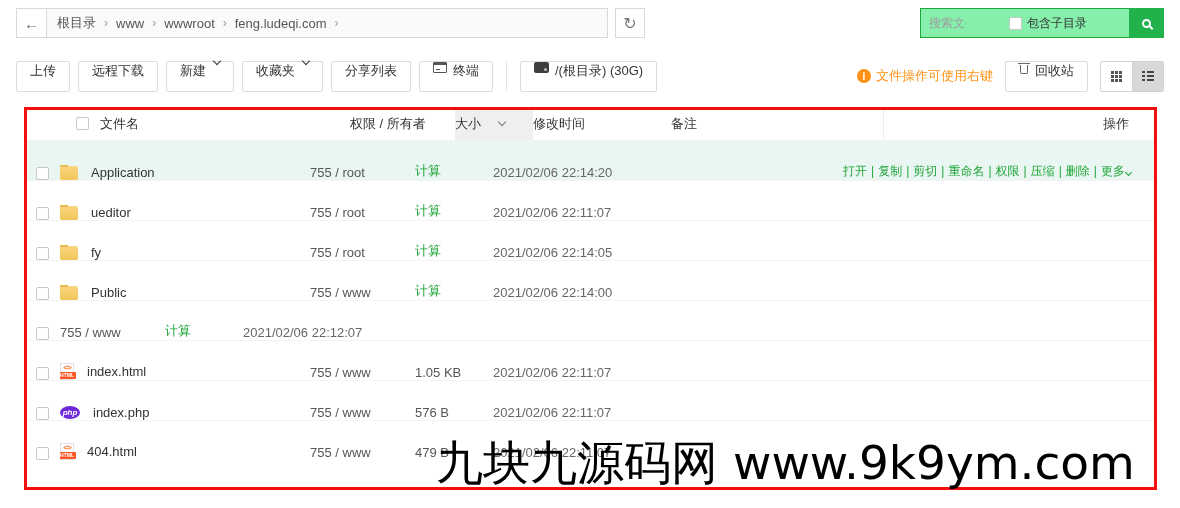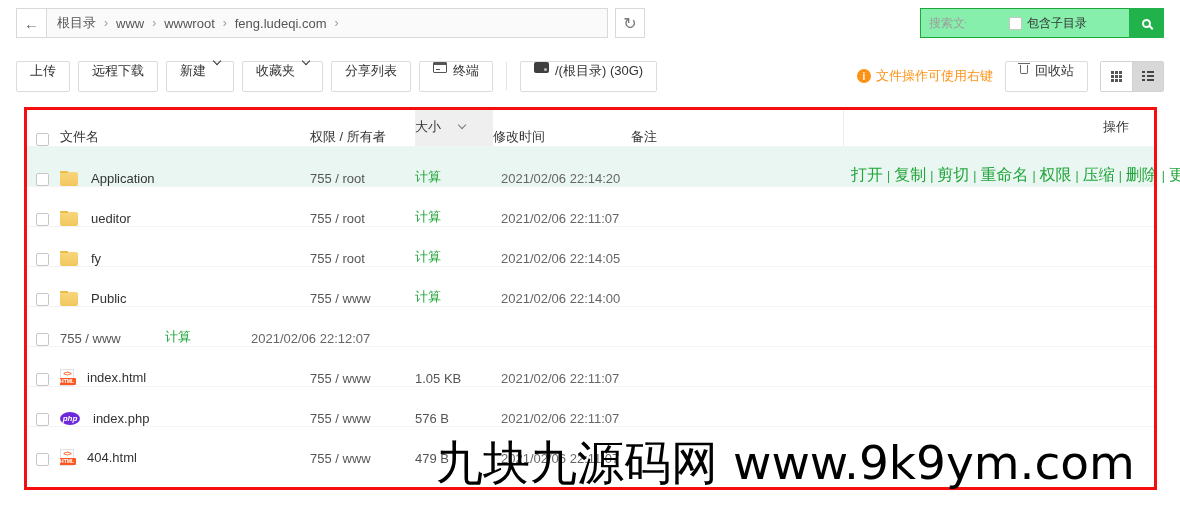--- a/index.html
+++ b/index.html
@@ -44,38 +44,38 @@
   .icon-trash { width:10px; height:12px; position:relative; flex:0 0 auto; }
   .icon-trash::before { content:''; position:absolute; top:1px; left:-1px; right:-1px; height:1px; background:#666; }
   .icon-trash::after { content:''; position:absolute; top:3px; left:1px; right:1px; bottom:0; border:1px solid #666; border-top:none; border-radius:0 0 2px 2px; }
   .icon-term { width:14px; height:11px; border:1px solid #555; border-radius:1px; position:relative; flex:0 0 auto; }
   .icon-term::before { content:''; position:absolute; top:0; left:0; right:0; height:2px; background:#555; }
   .icon-term::after { content:''; position:absolute; left:2px; bottom:2px; width:4px; height:1px; background:#555; }
   .icon-disk { width:15px; height:11px; background:#3f3f3f; border-radius:2px; position:relative; flex:0 0 auto; }
   .icon-disk::after { content:''; position:absolute; right:2px; bottom:2px; width:3px; height:3px; border-radius:50%; background:#bdbdbd; }
   
   .filebox { position:absolute; left:24px; top:107px; width:1133px; height:383px; background:#fff; }
-  .thead { display:flex; align-items:flex-end; height:39px; font-size:13px; color:#333; }
+  .thead { display:flex; align-items:center; height:33px; font-size:13px; color:#333;margin-left:40px; }
   .trow { display:flex; align-items:flex-end; height:40px; font-size:13px; color:#555; border-top:1px solid #f3f3f3; }
   .trow.hl { background:#eaf6f1; }
   .col-check { flex:0 0 36px; display:flex; justify-content:center; align-items:center; }
   .col-name { flex:0 0 250px; display:flex; align-items:center; gap:13px; overflow:hidden; }
   .col-perm { flex:0 0 105px; }
   .col-size { flex:0 0 78px; }
   .col-mtime { flex:0 0 138px; }
   .col-note { flex:0 0 212px; }
   .col-action { flex:1; text-align:right; padding-right:28px; white-space:nowrap; }
   .th-size { flex:0 0 78px; background:#efefef; height:100%; display:flex; align-items:center; gap:16px; color:#333; cursor:pointer; }
   .th-size .chev { border-color:#777; }
   .th-action { border-left:1px solid #ececec; height:100%; display:flex; align-items:center; justify-content:flex-end; }
   .fname { color:#333; cursor:pointer; }
   .link-green { color:#20a53a; text-decoration:none; cursor:pointer; }
-  .mtime { color:#666;margin-left:8px; }
+  .mtime { color:#666; }
   .size-text { color:#555; }
-  .actions a { color:#20a53a; text-decoration:none; font-size:16px; }
+  .actions a { color:#20a53a; text-decoration:none; font-size:12px; }
   .actions .sep { color:#20a53a; margin:0 4px; font-size:12px; }
   .actions .chev { width:5px; height:5px; margin-left:1px; }
   
   .icon-folder { width:18px; height:14px; background:linear-gradient(#f9d67d,#f2c65c); border-radius:2px; position:relative; flex:0 0 auto; }
   .icon-folder::before { content:''; position:absolute; top:-3px; left:0; width:8px; height:4px; background:#edbc4b; border-radius:2px 2px 0 0; }
   .icon-html { width:14px; height:17px; background:#fff; border:1px solid #e2e2e2; position:relative; display:flex; justify-content:center; flex:0 0 auto; }
   .icon-html .code { color:#ff6c2c; font-size:8px; line-height:8px; font-weight:bold; letter-spacing:-1px; }
   .icon-html .badge { position:absolute; bottom:0; left:-3px; right:-3px; height:7px; background:#ff5722; color:#fff; font-size:5px; line-height:7px; text-align:center; font-weight:bold; border-radius:1px; }
   .icon-php { width:20px; height:13px; background:#6d28d9; border-radius:50%; color:#fff; font-size:8px; font-weight:bold; font-style:italic; display:flex; align-items:center; justify-content:center; flex:0 0 auto; }
   

